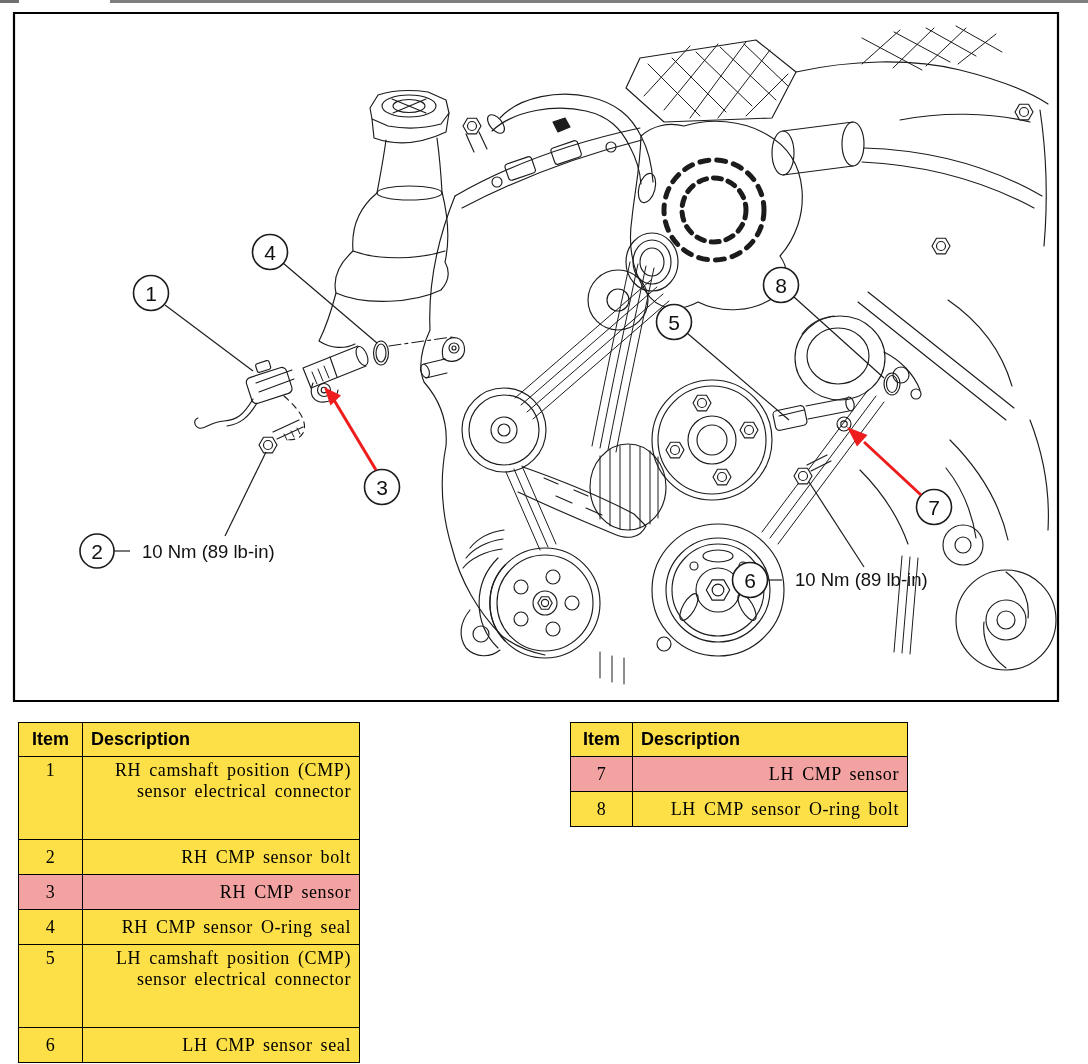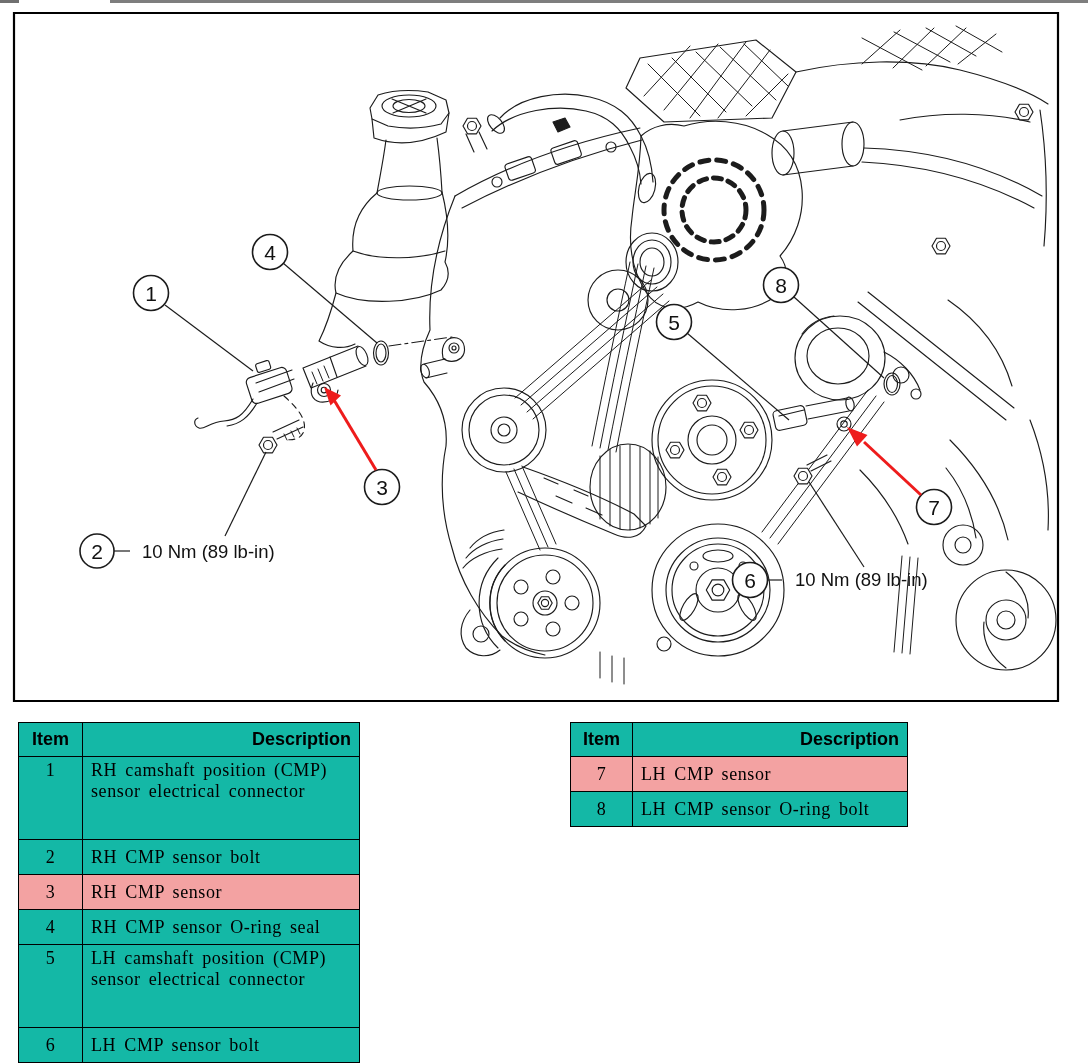--- a/index.html
+++ b/index.html
@@ -8,28 +8,28 @@
   svg{position:absolute;left:0;top:0;}
   svg *{vector-effect:non-scaling-stroke;}
   .art{fill:none;stroke:#1c1c1c;stroke-width:1.15;stroke-linecap:round;stroke-linejoin:round;}
   .thin{stroke-width:1;}
   .leader{fill:none;stroke:#1c1c1c;stroke-width:1.2;}
   .callout circle{fill:#fff;stroke:#1c1c1c;stroke-width:1.6;}
   .callout text{fill:#111;font-family:"Liberation Sans",sans-serif;font-size:21px;text-anchor:middle;}
   .torque{fill:#111;font-family:"Liberation Sans",sans-serif;font-size:18.5px;}
   .redarrow line{stroke:var(--arrow,#ee1c1c);stroke-width:3;}
   .redarrow polygon{fill:var(--arrow,#ee1c1c);stroke:none;}
-  .parts{position:absolute;border-collapse:collapse;table-layout:fixed;background:#14b8a6;padding-left:20px;}
+  .parts{position:absolute;border-collapse:collapse;table-layout:fixed;background:#fde047;padding-left:20px;}
   .parts th,.parts td{border:1.5px solid #000;}
-  .parts th{font:bold 18px "Liberation Sans",sans-serif;text-align:right;padding:2px 8px;height:29px;}
+  .parts th{font:bold 18px "Liberation Sans",sans-serif;text-align:left;padding:2px 8px;height:29px;}
   .parts th.c{text-align:center;padding:2px 2px;}
   .parts td{font:18px "Liberation Serif",serif;letter-spacing:.6px;word-spacing:3px;
             padding:2px 8px;vertical-align:middle;height:30px;}
   .parts td.item{text-align:center;padding:2px 2px;}
-  .parts td.desc{white-space:pre-line;}
+  .parts td.desc{white-space:pre-line;text-align:right;}
   .parts tr.tall{height:83px;}
   .parts tr.tall td{vertical-align:top;padding-top:3px;}
   .parts tr.hl td{background:var(--hl,#f3a2a2);}
   .divider{position:absolute;height:3px;background:#7e7e7e;}
   .divider.d1{left:0;top:1059;width:19px;background:#707070;}
   .divider.d2{left:110px;top:1059;width:978px;}
 </style>
 </head>
 <body>
 
@@ -303,21 +303,21 @@
           <td class="item">4</td>
           <td class="desc">RH CMP sensor O-ring seal</td>
         </tr>
         <tr class="tall">
           <td class="item">5</td>
           <td class="desc">LH camshaft position (CMP)
 sensor electrical connector</td>
         </tr>
         <tr>
           <td class="item">6</td>
-          <td class="desc">LH CMP sensor bolt</td>
+          <td class="desc">LH CMP sensor seal</td>
         </tr>
       </tbody>
 </table>
 
 <table class="parts" style="left:570px;top:722px;width:338px;">
   <colgroup>
         <col style="width:62px">
         <col>
       </colgroup>
   <thead>

